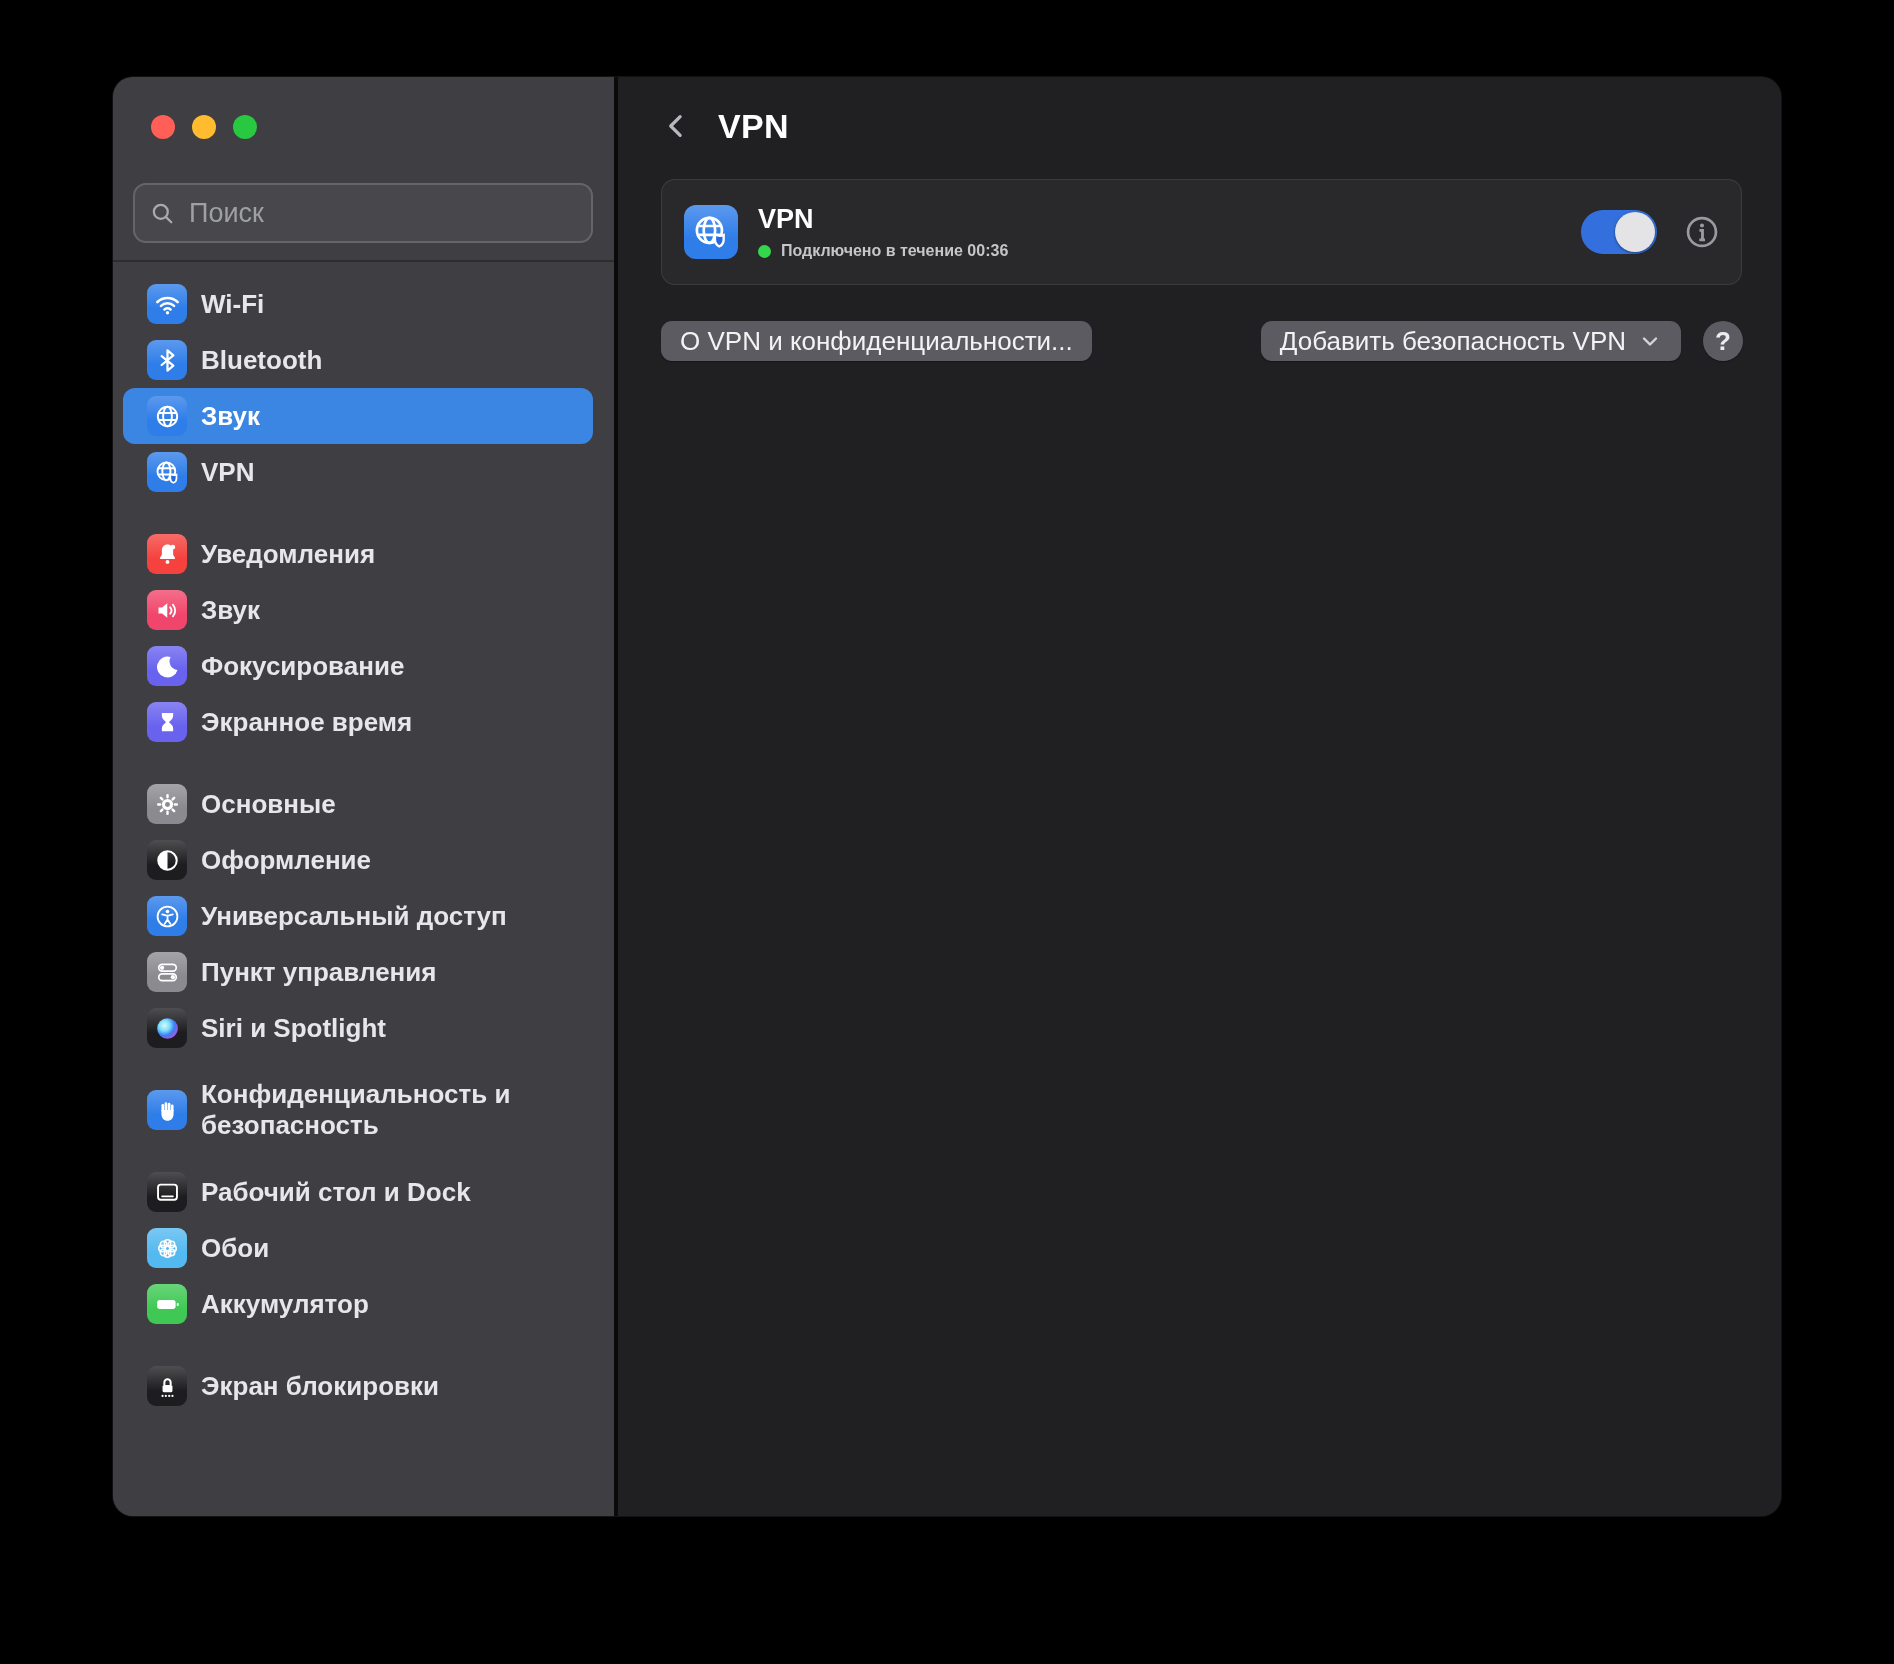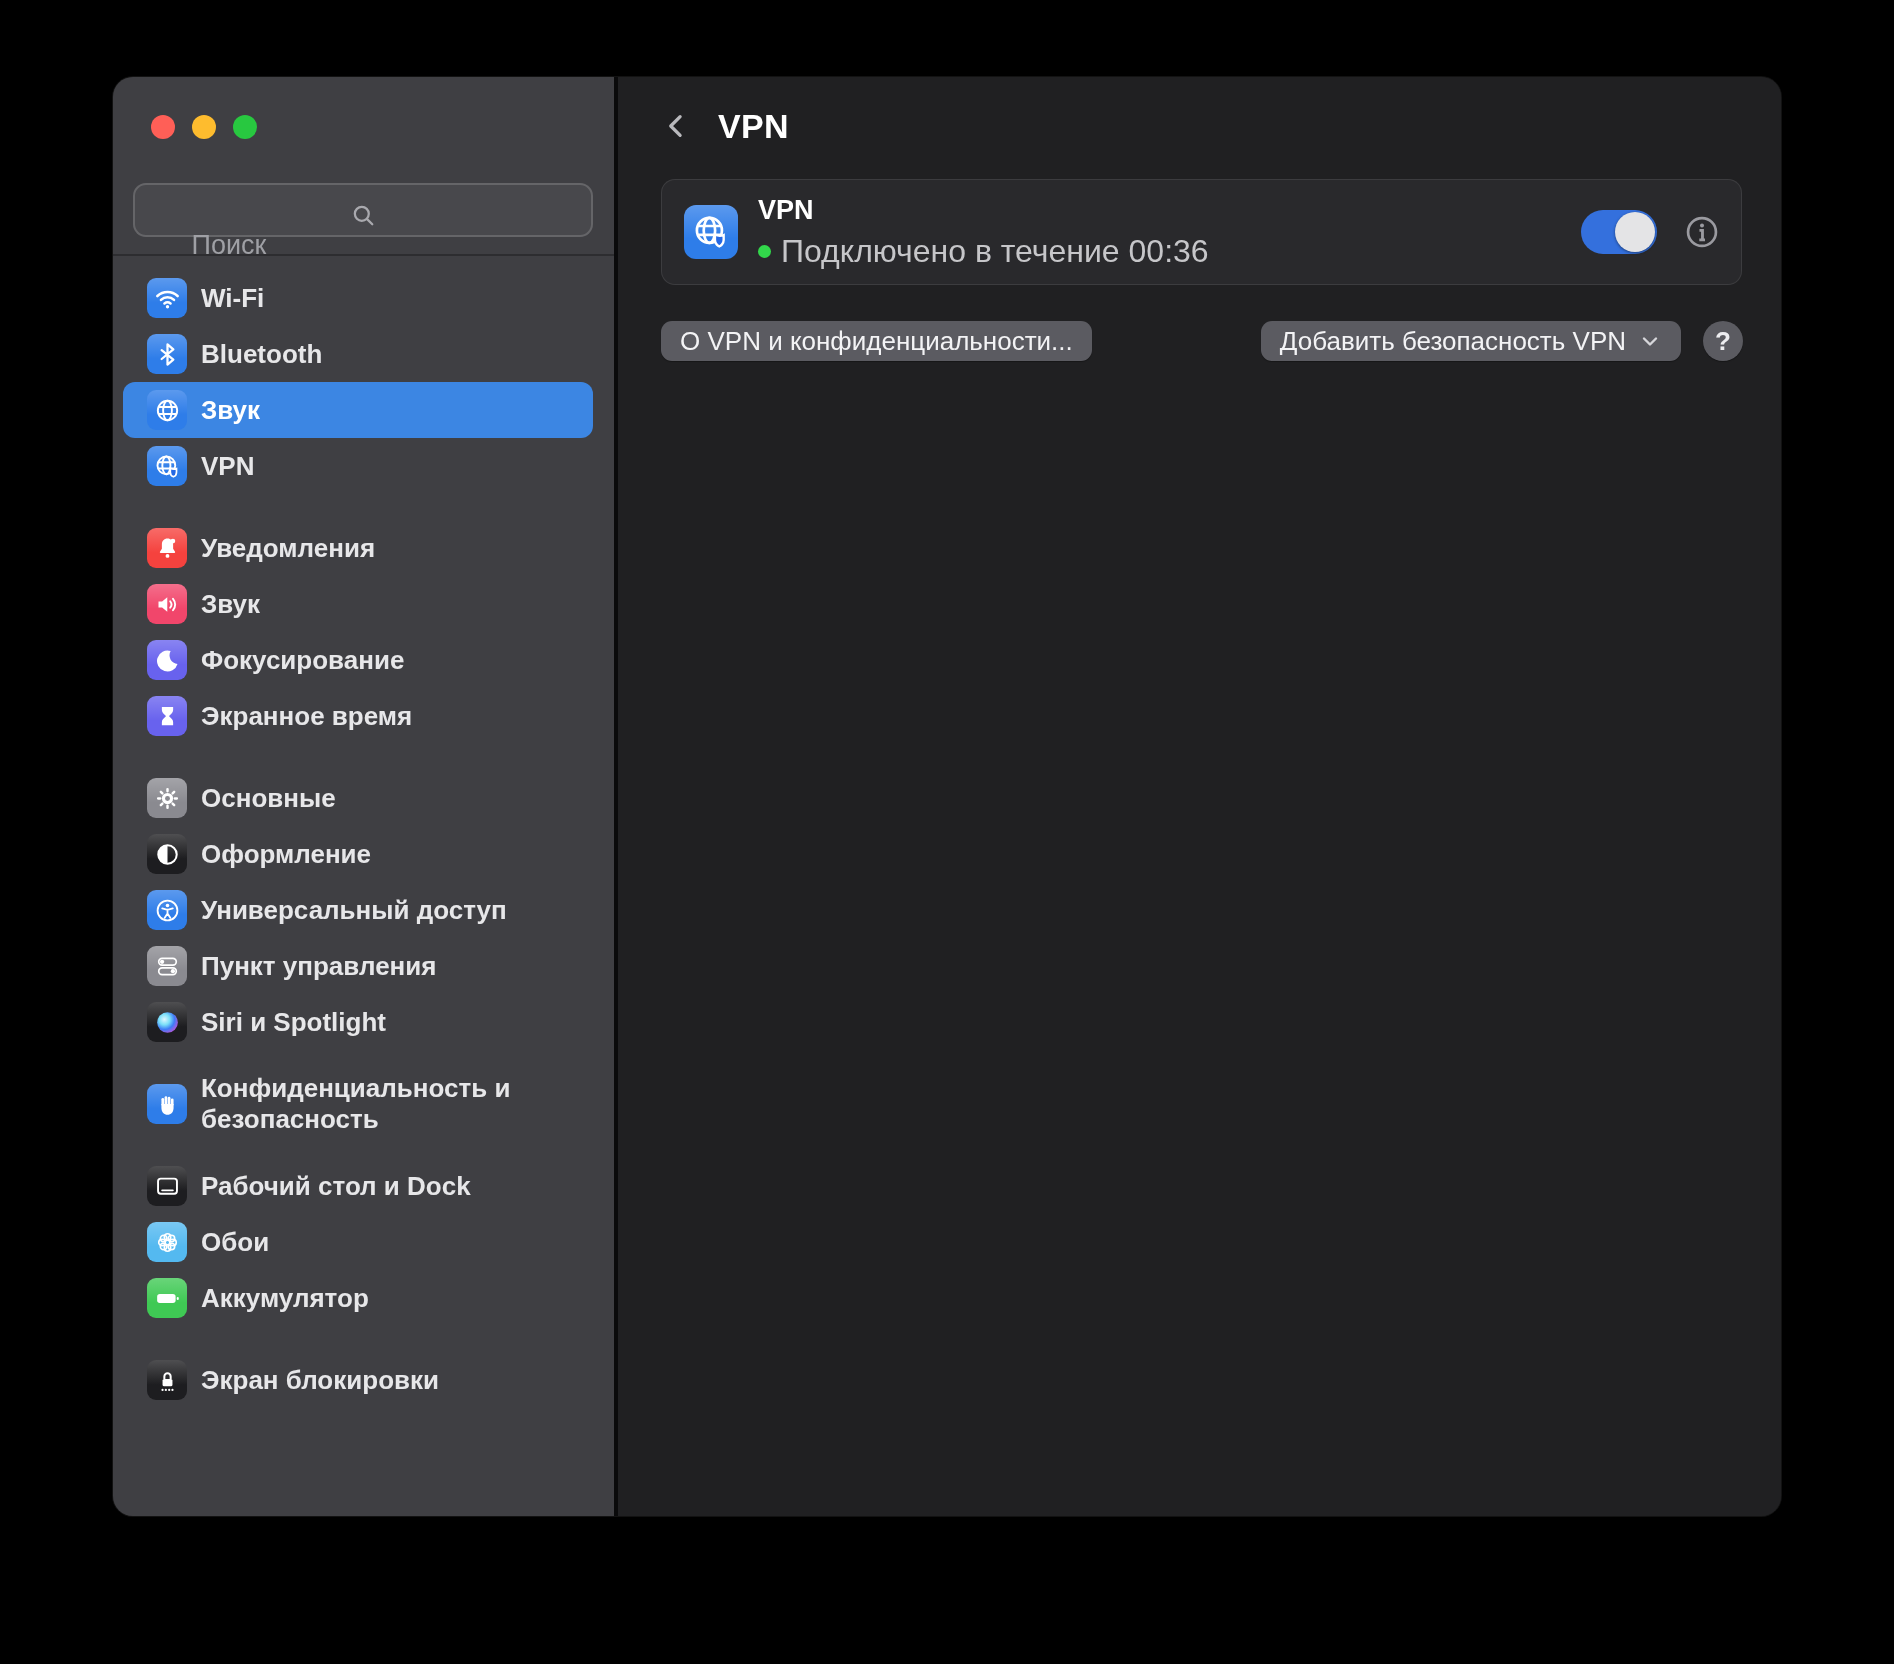--- a/index.html
+++ b/index.html
@@ -4,21 +4,21 @@
 <style>
   html,body{margin:0;padding:0;background:#000;}
   body{width:1894px;height:1664px;overflow:hidden;font-family:"Liberation Sans","DejaVu Sans",sans-serif;-webkit-font-smoothing:antialiased;}
   .screen{position:relative;width:1894px;height:1664px;background:#000;}
   .window{position:absolute;left:113px;top:77px;width:1668px;height:1439px;border-radius:20px;overflow:hidden;display:flex;background:#202022;box-shadow:0 0 0 1px rgba(255,255,255,.07),0 40px 100px rgba(0,0,0,.6);}
 
   
   .sidebar{width:501px;flex:none;background:#3f3f43;display:flex;flex-direction:column;}
   .traffic{display:flex;gap:17px;padding:38px 0 0 38px;}
   .light{width:24px;height:24px;border-radius:50%;border:none;padding:0;}
-  .search{margin:44px 21px 0 20px;height:54px;box-sizing:border-box;border-radius:13px;background:rgba(255,255,255,.05);border:2px solid rgba(255,255,255,.16);display:flex;align-items:center;padding:17px 14px;color:#a9a9ae;flex-direction:column;}
+  .search{margin:44px 21px 0 20px;height:60px;box-sizing:border-box;border-radius:13px;background:rgba(255,255,255,.05);border:2px solid rgba(255,255,255,.16);display:flex;align-items:center;padding:0 14px;color:#a9a9ae;}
   .search svg{width:27px;height:27px;flex:none;}
   .search input{flex:1;margin-left:11px;background:transparent;border:none;outline:none;font-size:27px;color:#e8e8ea;font-family:inherit;min-width:0;}
   .search input::placeholder{color:#9fa0a5;}
   .sep{height:2px;background:rgba(0,0,0,.28);margin-top:17px;flex:none;}
   .list{flex:1;padding:14px 21px 0 10px;overflow:hidden;font-weight:bold;}
   .row{display:flex;align-items:center;height:56px;border-radius:12px;padding:0 8px 0 24px;box-sizing:border-box;color:#e7e7e9;font-size:26px;cursor:default;}
   .row.tall{height:108px;justify-content:space-between;}
   .row.selected{background:#3c86e3;color:#fff;}
   .spacer-row{height:26px;}
   .tile{width:40px;height:40px;border-radius:9px;flex:none;display:flex;align-items:center;justify-content:center;background:linear-gradient(180deg,rgba(255,255,255,.22),rgba(255,255,255,0) 62%),var(--tile,#555);}
@@ -35,21 +35,21 @@
   .back svg{width:30px;height:30px;}
   .page-title{font-size:34px;font-weight:700;color:#fff;margin-left:24px;letter-spacing:.3px;}
 
   .card{margin:34px 0 0 43px;width:1081px;height:106px;box-sizing:border-box;border-radius:14px;background:#29292c;border:1px solid rgba(255,255,255,.09);display:flex;align-items:center;padding:0 20px 0 22px;}
   .tile.big{width:54px;height:54px;border-radius:12px;}
   .tile.big svg{width:38px;height:38px;}
   .meta{margin-left:20px;}
   .vpn-name{font-size:27px;color:#fff;font-weight:600;}
   .status{display:flex;align-items:center;margin-top:7px;}
   .dot{width:13px;height:13px;border-radius:50%;background:#32d74b;flex:none;}
-  .status-text{margin-left:10px;font-size:32px;color:#c6c6c9;}
+  .status-text{margin-left:10px;font-size:16px;color:#c6c6c9;font-weight:bold;}
   .flex-sp{flex:1;}
   .toggle{width:76px;height:44px;border-radius:22px;background:#3470dd;position:relative;border:none;flex:none;padding:0;cursor:default;}
   .knob{position:absolute;top:2px;left:34px;width:40px;height:40px;border-radius:50%;background:#e4e4e6;box-shadow:0 1px 3px rgba(0,0,0,.45);}
   .info{margin-left:26px;width:38px;height:38px;color:#9a9aa0;background:none;border:none;padding:0;cursor:default;}
   .info svg{width:38px;height:38px;display:block;}
 
   .btnrow{display:flex;align-items:center;margin:36px 38px 0 43px;}
   .gbtn{height:40px;border-radius:11px;background:#5b5b61;border:none;color:#f3f3f5;font-size:26px;font-family:inherit;padding:0 19px;display:flex;align-items:center;box-shadow:0 1px 1px rgba(0,0,0,.3);cursor:default;white-space:nowrap;}
   .gbtn .chev{width:24px;height:24px;margin-left:12px;color:#d6d6da;}
   .help{width:40px;height:40px;border-radius:50%;background:#5b5b61;border:none;color:#ededf0;font-size:26px;font-weight:700;margin-left:22px;display:flex;align-items:center;justify-content:center;box-shadow:0 1px 1px rgba(0,0,0,.3);cursor:default;}

